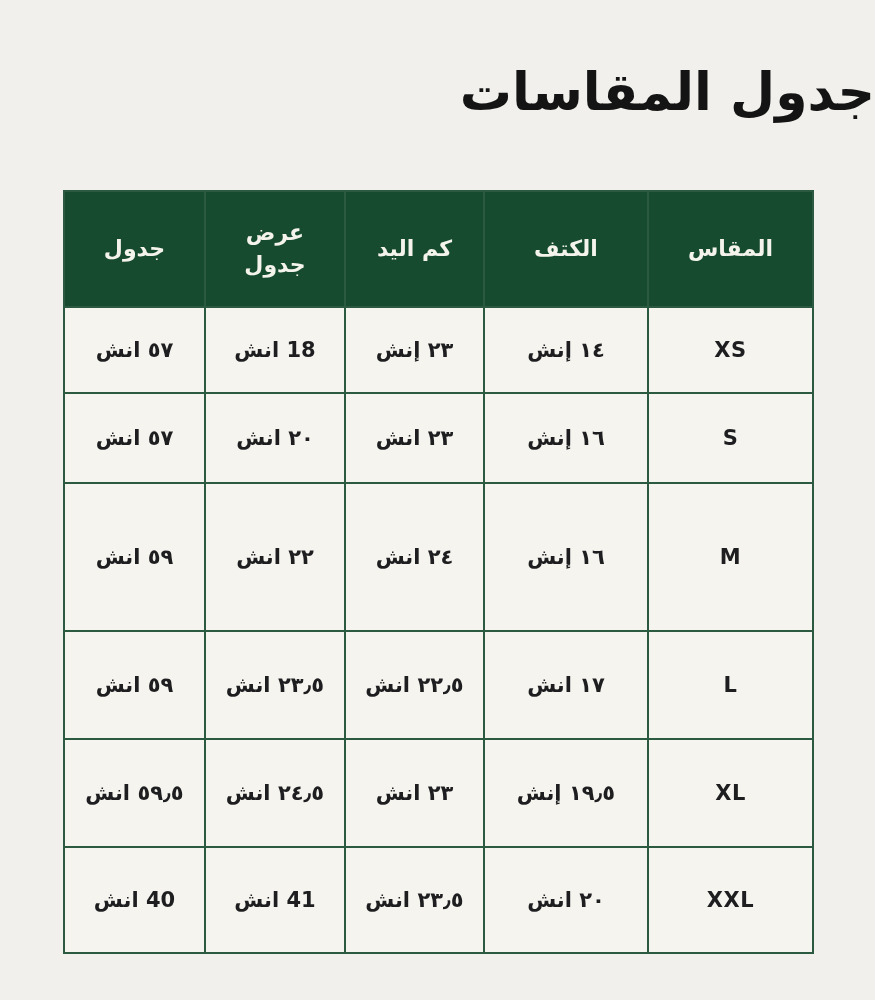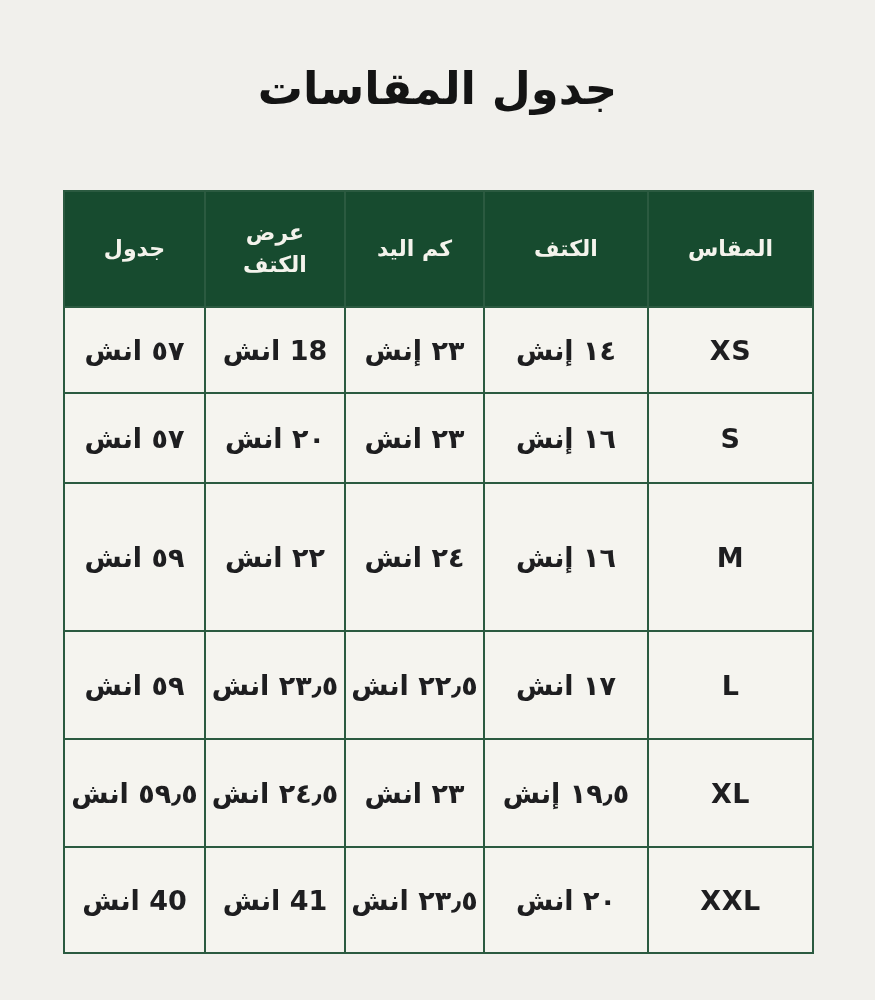--- a/index.html
+++ b/index.html
@@ -13,22 +13,22 @@
     font-family: "DejaVu Sans", sans-serif;
     position: relative;
     overflow: hidden;
   }
   .page-title {
     margin: 0;
     position: absolute;
     top: 62px;
     left: 0;
     width: 875px;
-    text-align: center;
-    font-size: 45px;
+    text-align: right;
+    font-size: 52px;
     font-weight: bold;
     color: #141414;
     direction: rtl;
   }
   .table-wrap {
     position: absolute;
     top: 190px;
     left: 63px;
   }
   table.size-chart {
@@ -47,21 +47,21 @@
   table.size-chart thead th {
     background: var(--header-bg, #174b2f);
     color: var(--header-text, #f4f3ec);
     font-size: 22px;
     font-weight: bold;
     height: 114px;
   }
   table.size-chart td {
     background: var(--cell-bg, #f5f4ef);
     color: #1e1e20;
-    font-size: 27px;
+    font-size: 21px;
     font-weight: bold;
     text-align: center;
   }
   
   tbody tr:nth-child(1) td { height: 84px; }
   tbody tr:nth-child(2) td { height: 88px; }
   tbody tr:nth-child(3) td { height: 146px; }
   tbody tr:nth-child(4) td { height: 106px; }
   tbody tr:nth-child(5) td { height: 106px; margin-left: 48px; }
   tbody tr:nth-child(6) td { height: 104px; }
@@ -85,21 +85,21 @@
       <col style="width:164px">
       <col style="width:139px">
       <col style="width:140px">
       <col style="width:141px">
     </colgroup>
     <thead>
       <tr>
           <th><span class="th-label col-size">المقاس</span></th>
           <th><span class="th-label col-shoulder">الكتف</span></th>
           <th><span class="th-label col-sleeve">كم اليد</span></th>
-          <th><span class="th-label col-chest">عرض الكتف</span></th>
+          <th><span class="th-label col-chest">عرض جدول</span></th>
           <th><span class="th-label col-length">جدول</span></th>
         </tr>
     </thead>
     <tbody>
         <tr>
           <td class="size-cell">XS</td>
           <td>١٤ إنش</td>
           <td>٢٣ إنش</td>
           <td>18 انش</td>
           <td>٥٧ انش</td>

